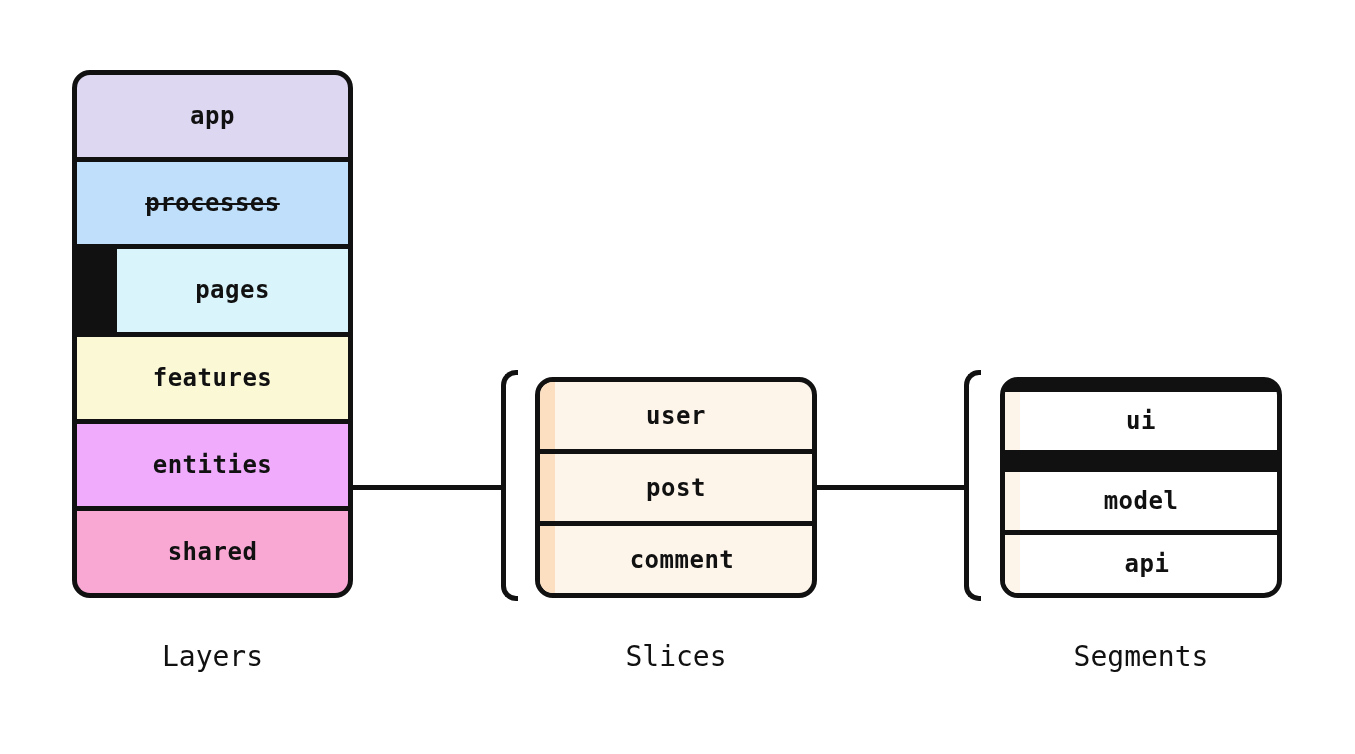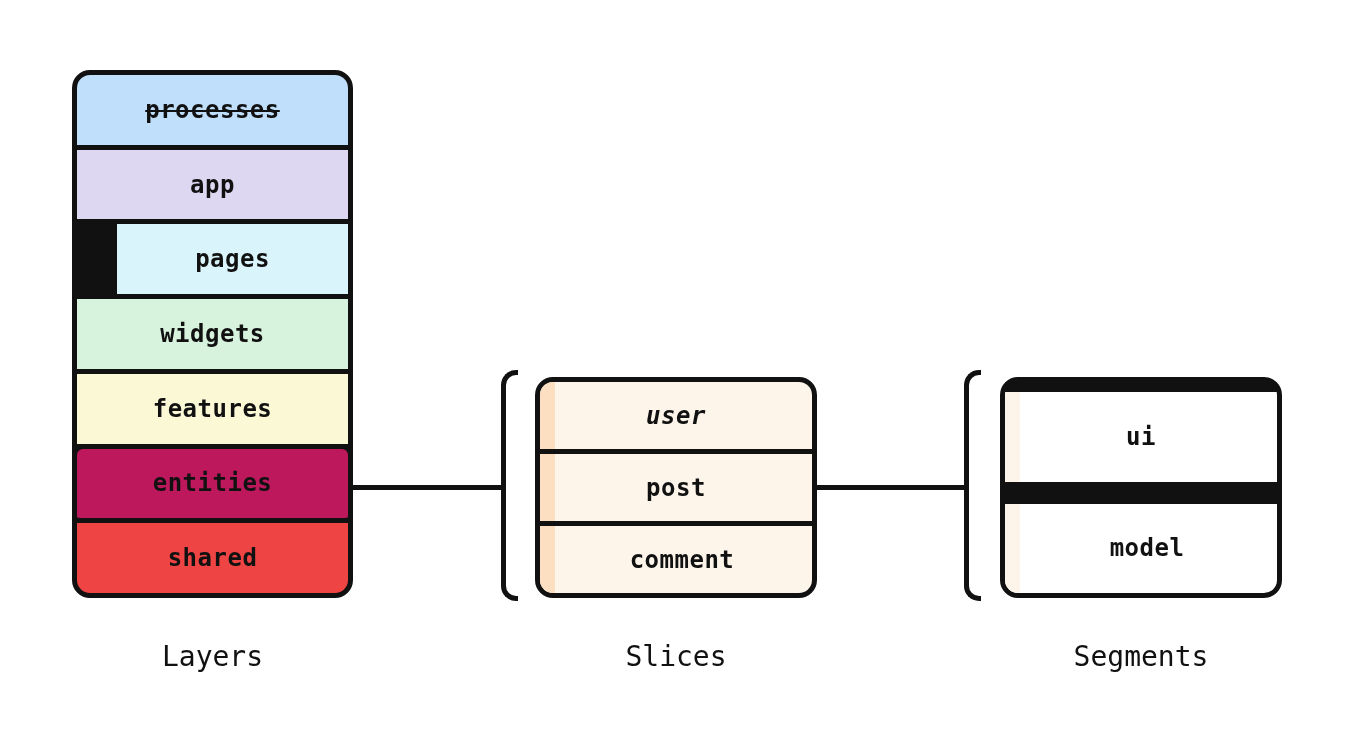--- a/index.html
+++ b/index.html
@@ -115,49 +115,46 @@
   #caption-layers   { left: 72px;   width: 281px; }
   #caption-slices   { left: 535px;  width: 282px; }
   #caption-segments { left: 1000px; width: 282px; }
 </style>
 </head>
 <body>
 
 <div class="canvas">
 
   <div class="layers-stack">
+    <div class="layer-row" style="background-color: rgb(222, 215, 242);">
+      <span class="row-label">app</span>
+    </div>
     <div class="layer-row" style="background-color: rgb(191, 223, 251);">
       <span class="row-label strike">processes</span>
-    </div>
-    <div class="layer-row" style="background-color: rgb(222, 215, 242);">
-      <span class="row-label">app</span>
     </div>
     <div class="layer-row" style="background-color: rgb(217, 245, 251); margin-left: 40px;">
       <span class="row-label">pages</span>
     </div>
-    <div class="layer-row" style="background-color: rgb(215, 242, 221);">
-      <span class="row-label">widgets</span>
-    </div>
     <div class="layer-row" style="background-color: rgb(251, 248, 214);">
       <span class="row-label">features</span>
     </div>
-    <div class="layer-row" style="background-color: #be185d; border-radius: 6px;">
+    <div class="layer-row" style="background-color: #f0abfc;">
       <span class="row-label">entities</span>
     </div>
-    <div class="layer-row" style="background-color: #ef4444; text-align: center;">
+    <div class="layer-row" style="background-color: #f9a8d4; text-align: center;">
       <span class="row-label">shared</span>
     </div>
   </div>
 
   <div class="connector" id="connector-1"></div>
 
   <div class="bracket" id="bracket-slices"></div>
 
   <div class="group-box" id="slices-box">
-    <div class="group-row" style="background-color: rgb(253, 244, 234); font-style: italic;">
+    <div class="group-row" style="background-color: rgb(253, 244, 234);">
       <span class="row-strip" style="background-color: rgb(251, 223, 192);"></span>
       <span class="row-label">user</span>
     </div>
     <div class="group-row" style="background-color: rgb(253, 244, 234);">
       <span class="row-strip" style="background-color: rgb(251, 223, 192);"></span>
       <span class="row-label">post</span>
     </div>
     <div class="group-row" style="background-color: rgb(253, 244, 234);">
       <span class="row-strip" style="background-color: rgb(251, 223, 192);"></span>
       <span class="row-label">comment</span>
@@ -170,19 +167,23 @@
 
   <div class="group-box" id="segments-box">
     <div class="group-row" style="background-color: rgb(255, 255, 255); margin-top: 10px;">
       <span class="row-strip" style="background-color: rgb(253, 244, 234);"></span>
       <span class="row-label">ui</span>
     </div>
     <div class="group-row" style="background-color: rgb(255, 255, 255); margin-top: 17px;">
       <span class="row-strip" style="background-color: rgb(253, 244, 234);"></span>
       <span class="row-label">model</span>
     </div>
+    <div class="group-row" style="background-color: rgb(255, 255, 255);">
+      <span class="row-strip" style="background-color: rgb(253, 244, 234);"></span>
+      <span class="row-label">api</span>
+    </div>
   </div>
 
   <div class="caption" id="caption-layers">Layers</div>
   <div class="caption" id="caption-slices">Slices</div>
   <div class="caption" id="caption-segments">Segments</div>
 
 </div>
 
 </body></html>

